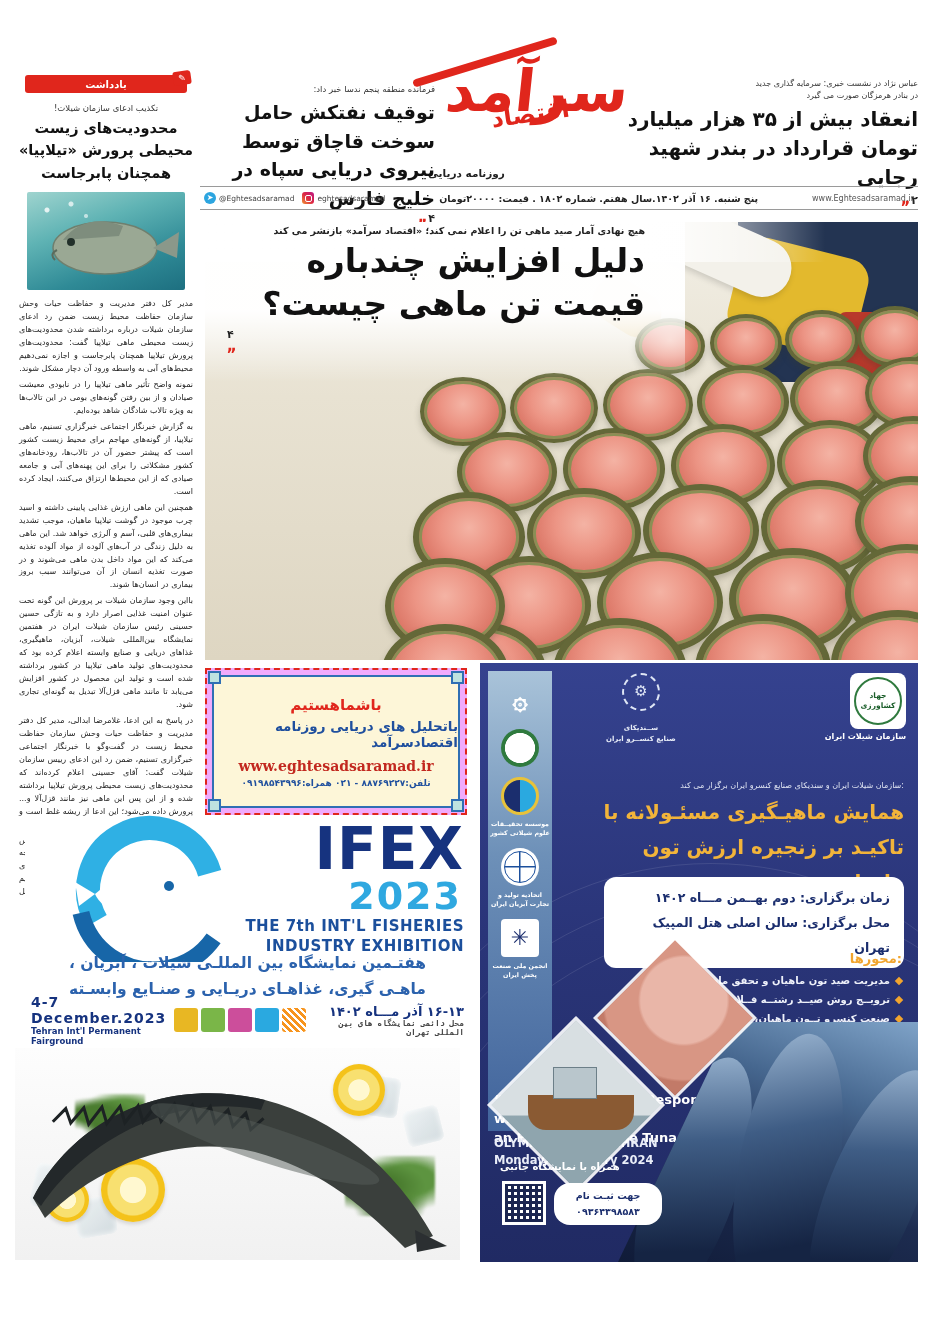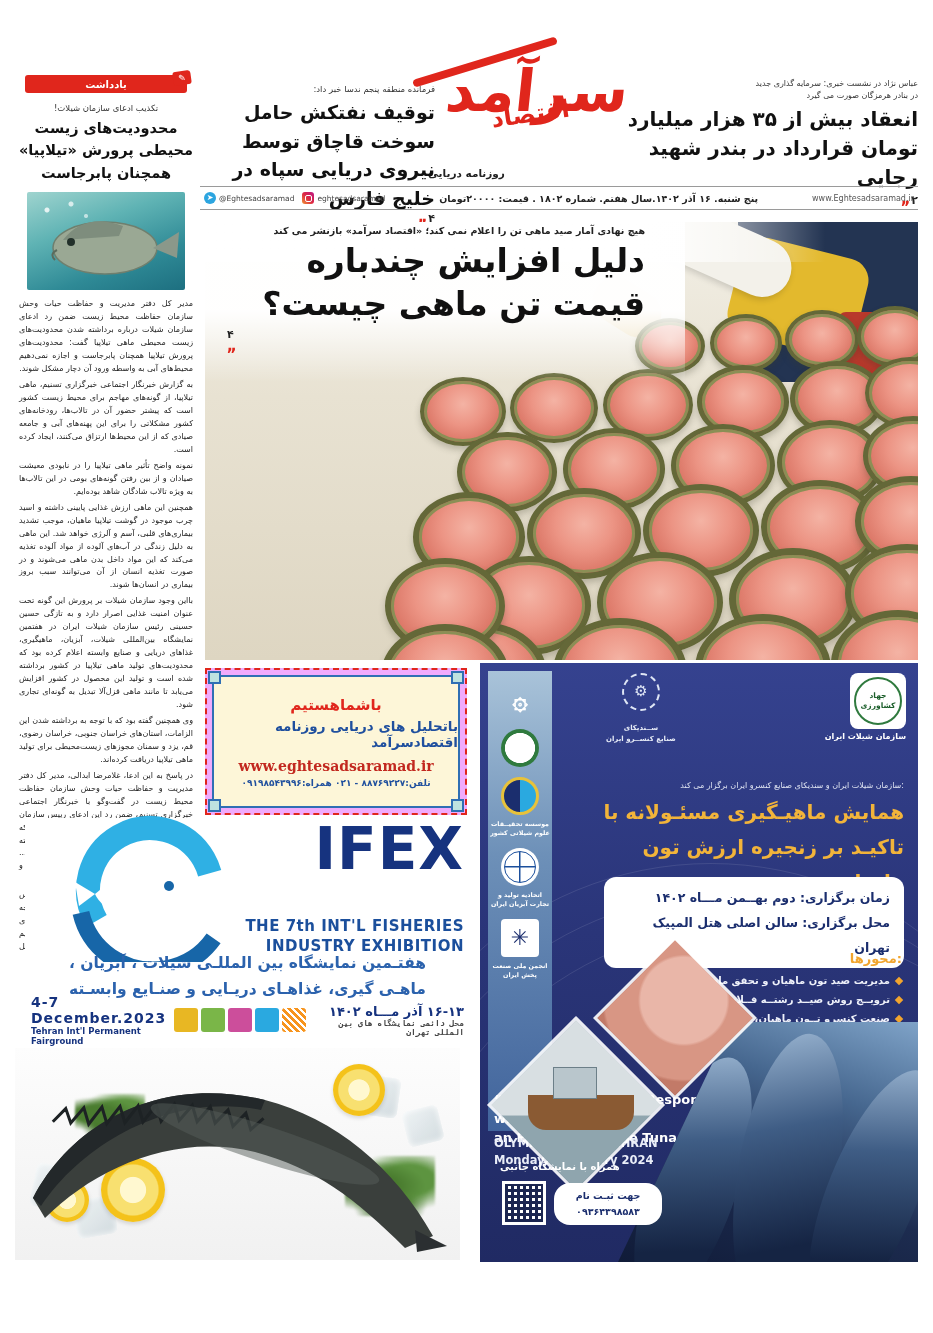--- a/index.html
+++ b/index.html
@@ -201,25 +201,24 @@
     <svg width="158" height="98" viewBox="0 0 158 98">
       <ellipse cx="78" cy="56" rx="52" ry="26" fill="#9aa894" stroke="#6f7f6e" stroke-width="1.5"></ellipse>
       <path d="M126,56 L152,40 L150,66 Z" fill="#8a988a"></path>
       <path d="M36,48 Q58,20 96,34 L92,44 Z" fill="#7e8d7d"></path>
       <circle cx="44" cy="50" r="4" fill="#22302a"></circle>
       <path d="M30,58 Q22,62 28,68" stroke="#5c6b5c" fill="none" stroke-width="2"></path>
     </svg>
   </div>
   <div class="body-text">
     <p>مدیر کل دفتر مدیریت و حفاظت حیات وحش سازمان حفاظت محیط زیست ضمن رد ادعای سازمان شیلات درباره برداشته شدن محدودیت‌های زیست محیطی ماهی تیلاپیا گفت: محدودیت‌های پرورش تیلاپیا همچنان پابرجاست و اجازه نمی‌دهیم محیط‌های آبی به واسطه ورود آن دچار مشکل شوند.</p>
+    <p>نمونه واضح تأثیر ماهی تیلاپیا را در نابودی معیشت صیادان و از بین رفتن گونه‌های بومی در این تالاب‌ها به ویژه تالاب شادگان شاهد بوده‌ایم.</p>
     <p>به گزارش خبرنگار اجتماعی خبرگزاری تسنیم، ماهی تیلاپیا، از گونه‌های مهاجم برای محیط زیست کشور است که پیشتر حضور آن در تالاب‌ها، رودخانه‌های کشور مشکلاتی را برای این پهنه‌های آبی و جامعه صیادی که از این محیط‌ها ارتزاق می‌کنند، ایجاد کرده است.</p>
-    <p>نمونه واضح تأثیر ماهی تیلاپیا را در نابودی معیشت صیادان و از بین رفتن گونه‌های بومی در این تالاب‌ها به ویژه تالاب شادگان شاهد بوده‌ایم.</p>
     <p>همچنین این ماهی ارزش غذایی پایینی داشته و اسید چرب موجود در گوشت تیلاپیا ماهیان، موجب تشدید بیماری‌های قلبی، آسم و آلرژی خواهد شد. این ماهی به دلیل زندگی در آب‌های آلوده از مواد آلوده تغذیه می‌کند که این مواد داخل بدن ماهی می‌شوند و در صورت تغذیه انسان از آن می‌توانند سبب بروز بیماری در انسان‌ها شوند.</p>
     <p>بااین وجود سازمان شیلات بر پرورش این گونه تحت عنوان امنیت غذایی اصرار دارد و به تازگی حسین حسینی رئیس سازمان شیلات ایران در هفتمین نمایشگاه بین‌المللی شیلات، آبزیان، ماهیگیری، غذاهای دریایی و صنایع وابسته اعلام کرده بود که محدودیت‌های تولید ماهی تیلاپیا در کشور برداشته شده است و تولید این محصول در کشور افزایش می‌یابد تا مانند ماهی قزل‌آلا تبدیل به گونه‌ای تجاری شود.</p>
-    <p>وی همچنین گفته بود که با توجه به برداشته شدن این الزامات، استان‌های خراسان جنوبی، خراسان رضوی، قم، یزد و سمنان مجوزهای زیست‌محیطی برای تولید ماهی تیلاپیا دریافت کرده‌اند.</p>
     <p>در پاسخ به این ادعا، غلامرضا ابدالی، مدیر کل دفتر مدیریت و حفاظت حیات وحش سازمان حفاظت محیط زیست در گفت‌وگو با خبرنگار اجتماعی خبرگزاری تسنیم، ضمن رد این ادعای رییس سازمان شیلات گفت: آقای حسینی اعلام کرده‌اند که محدودیت‌های زیست محیطی پرورش تیلاپیا برداشته شده و از این پس این ماهی نیز مانند قزل‌آلا و... پرورش داده می‌شود؛ این ادعا از ریشه غلط است و چنین چیزی واقعیت ندارد.</p>
     <p>وی تأکید کرد: ایشان باید توضیح بدهند که بر اساس کدام مدرک، سند، جلسه، مصوبه و در توافق با چه کسی این موضوع را اعلام کرده است. محدودیت‌های پرورش تیلاپیا همچنان پابرجاست و اجازه نمی‌دهیم محیط‌های آبی به واسطه ورود این گونه دچار مشکل شود.</p>
   </div>
 </div>
 
 <div class="abs" id="mainstory">
   <div class="w-dark"></div>
   <div class="w-yellow"></div>
   <div class="w-red"></div>
   <div class="w-sleeve"></div>
@@ -281,20 +280,21 @@
 
 <div class="abs" id="ifex">
   <svg id="ifex-logo" width="230" height="150" viewBox="0 0 230 150">
     <circle cx="115" cy="78" r="62" fill="none" stroke="#2fb0e4" stroke-width="24" stroke-dasharray="210 400" transform="rotate(150 115 78)"></circle>
     <circle cx="118" cy="84" r="74" fill="none" stroke="#1766a8" stroke-width="17" stroke-dasharray="170 500" transform="rotate(35 118 84)"></circle>
     <path d="M60,82 Q100,48 148,70 Q128,94 86,100 Q66,96 60,82 Z" fill="#ffffff"></path>
     <path d="M60,82 L40,70 L44,94 Z" fill="#ffffff"></path>
     <circle cx="134" cy="74" r="5" fill="#1766a8"></circle>
   </svg>
   <div class="ifex-word">IFEX</div>
+  <div class="ifex-year">2023</div>
   <div class="ifex-sub">
     <div>THE 7th INT'L FISHERIES</div>
     <div>INDUSTRY EXHIBITION</div>
   </div>
   <div class="ifex-fa rtl">
     <div>هفتـمین نمایشگاه بین المللـی شیلات ، آبزیان ،</div>
     <div>ماهـی گیری، غذاهـای دریـایی و صنـایع وابسـته</div>
   </div>
   <div class="ifex-bottom">
     <div class="ifex-date-en">

